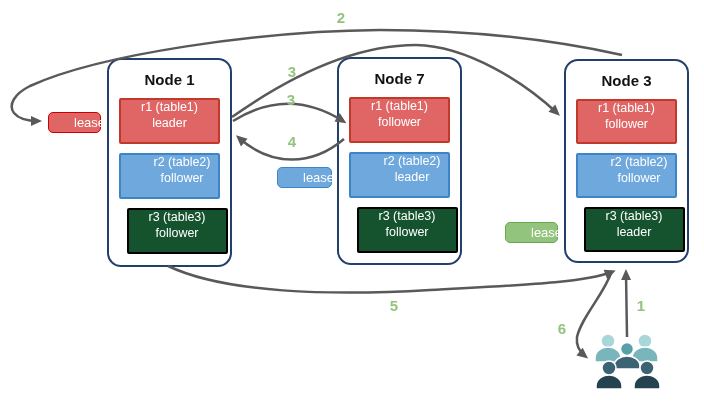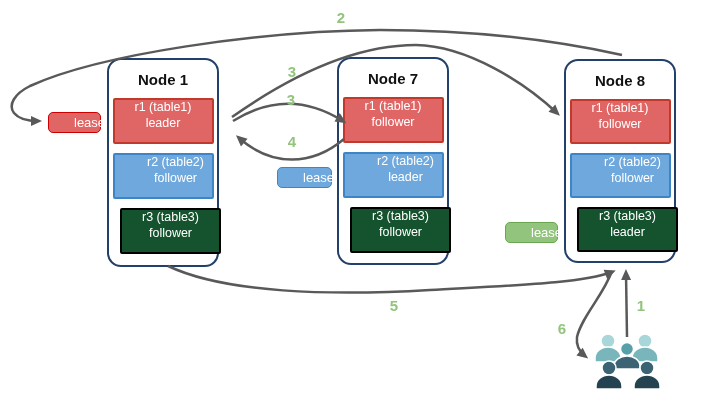--- a/index.html
+++ b/index.html
@@ -6,21 +6,21 @@
   .canvas{
     position:relative;
     width:704px;height:405px;
     background:#ffffff;
     font-family:"Liberation Sans", sans-serif;
     overflow:hidden;
   }
   .arrows{position:absolute;left:0;top:0;width:704px;height:405px;z-index:5;pointer-events:none;}
   .node{
     position:absolute;
-    width:112px;
+    width:125px;
     background:#ffffff;
     border:2px solid #23406a;
     border-radius:14px;
     box-sizing:border-box;
     display:flex;flex-direction:column;align-items:center;
     padding-top:10px;
     z-index:1;
   }
   .node-title{
     height:20px;line-height:20px;
@@ -118,21 +118,21 @@
       <span>r2 (table2)</span>
       <span>leader</span>
     </div>
     <div class="replica green">
       <span>r3 (table3)</span>
       <span>follower</span>
     </div>
   </div>
 
   <div class="node" style="left:564px;top:59px;height:204px;">
-    <div class="node-title">Node 8</div>
+    <div class="node-title">Node 3</div>
     <div class="replica red">
       <span>r1 (table1)</span>
       <span>follower</span>
     </div>
     <div class="replica blue">
       <span>r2 (table2)</span>
       <span>follower</span>
     </div>
     <div class="replica green">
       <span>r3 (table3)</span>

